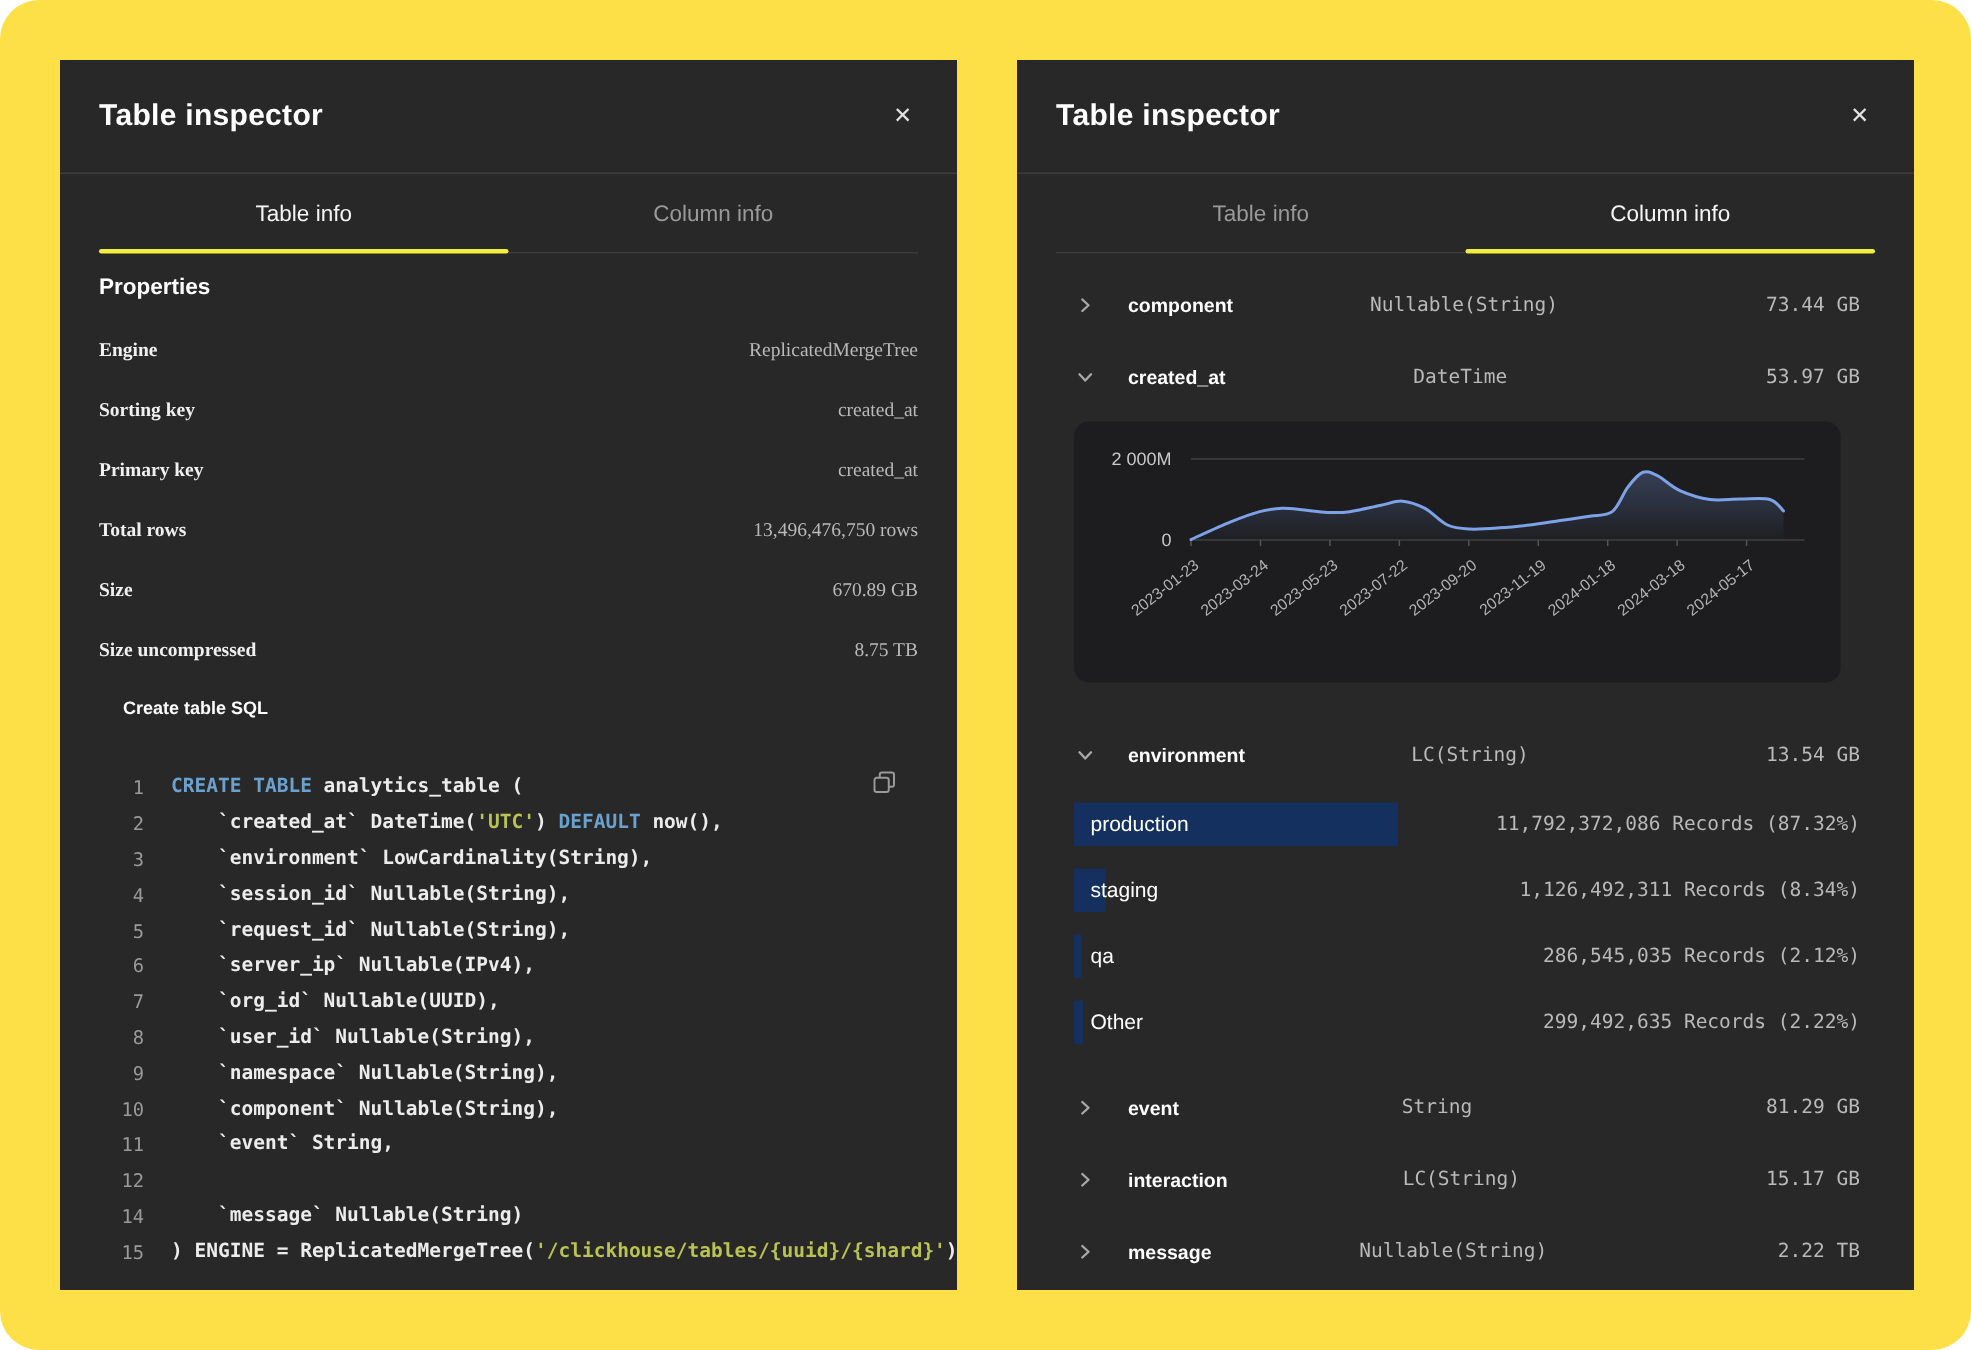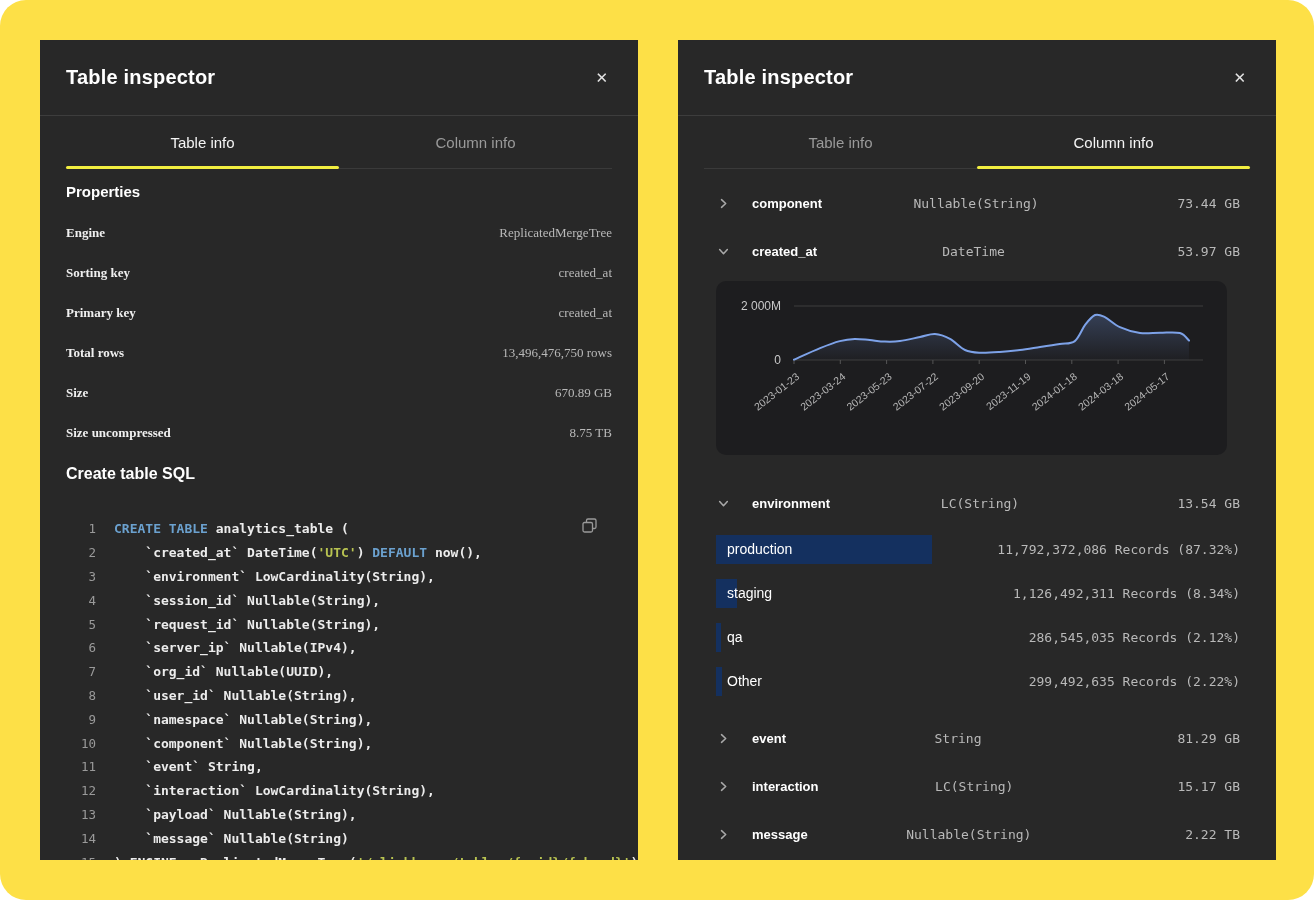--- a/index.html
+++ b/index.html
@@ -14,21 +14,21 @@
   .tab{flex:1;position:relative;display:flex;align-items:center;justify-content:center;font-size:15px;color:#9a9a9a;cursor:pointer;}
   .tab.active{color:#f5f5f5;}
   .tab::after{content:"";position:absolute;left:0;right:0;bottom:0;height:1px;background:#3a3a3a;}
   .tab.active::after{height:3px;background:#f2ee40;border-radius:3px;}
   .l-content{padding:0 26px;}
   .sec-heading{font-size:15px;font-weight:bold;color:#fff;margin:14px 0 13px;}
   .prop-row{height:40px;display:flex;align-items:center;justify-content:space-between;
             font-family:Liberation Serif, serif;font-size:13px;}
   .prop-label{color:#f0f0f0;font-weight:bold;}
   .prop-value{color:#b9b9b9;}
-  .sql-heading{font-size:16px;font-weight:bold;color:#fff;margin:12px 0 0;}
+  .sql-heading{font-size:12px;font-weight:bold;color:#fff;margin:12px 16px 0;}
   .sql-wrap{position:relative;margin-top:24px;padding-top:10px;}
   .copy-btn{position:absolute;top:10px;right:14px;background:none;border:none;padding:0;cursor:pointer;line-height:0;}
   .sql-line{display:flex;height:23.8px;align-items:center;font-family:"DejaVu Sans Mono",monospace;font-size:13px;white-space:pre;}
   .sql-num{width:30px;text-align:right;color:#9a9a9a;margin-right:18px;flex:none;font-size:12.5px;font-weight:normal;}
   .sql-code{font-weight:bold;}
   .tok-p{color:#ececec}.tok-k{color:#6ba1cf}.tok-s{color:#b8c351}
   .col-list{padding-top:10px;}
   .col-row{height:48px;display:flex;align-items:center;padding:0 36px 0 38px;cursor:pointer;}
   .chev{width:14px;margin-right:22px;display:flex;align-items:center;justify-content:center;}
   .chev svg{display:block;}
@@ -138,25 +138,20 @@
             <div class="sql-line">
     <span class="sql-num">10</span>
     <span class="sql-code"><span class="tok-p">    `component` Nullable(String),</span></span>
   </div>
             <div class="sql-line">
     <span class="sql-num">11</span>
     <span class="sql-code"><span class="tok-p">    `event` String,</span></span>
   </div>
             <div class="sql-line">
     <span class="sql-num">12</span>
-    <span class="sql-code"><span class="tok-p">    `interaction` LowCardinality(String),</span></span>
-  </div>
-            <div class="sql-line">
-    <span class="sql-num">13</span>
-    <span class="sql-code"><span class="tok-p">    `payload` Nullable(String),</span></span>
   </div>
             <div class="sql-line">
     <span class="sql-num">14</span>
     <span class="sql-code"><span class="tok-p">    `message` Nullable(String)</span></span>
   </div>
             <div class="sql-line">
     <span class="sql-num">15</span>
     <span class="sql-code"><span class="tok-p">) ENGINE = ReplicatedMergeTree(</span><span class="tok-s">'/clickhouse/tables/{uuid}/{shard}'</span><span class="tok-p">)</span></span>
   </div>
           </div>

